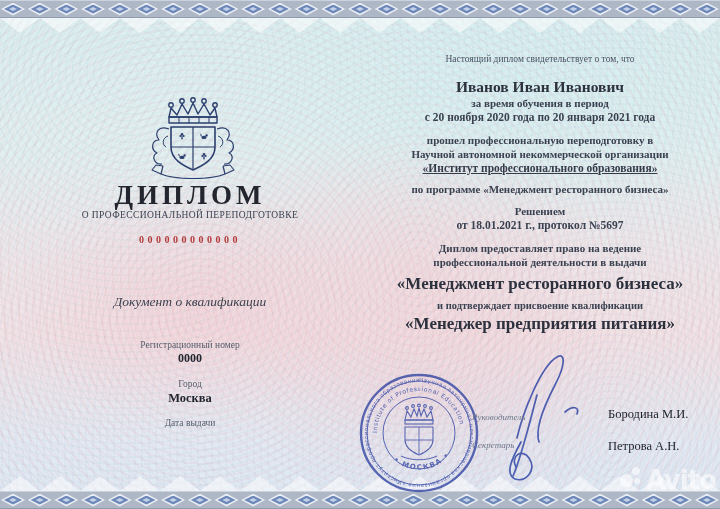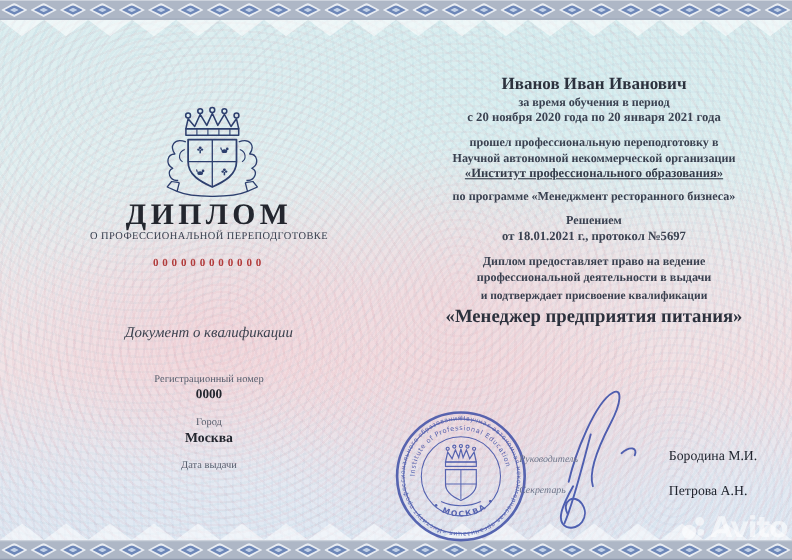--- a/index.html
+++ b/index.html
@@ -56,21 +56,21 @@
   .rcol .gap8{margin-top:8px;}
   .rcol .gap6{margin-top:6px;}
   .rcol .gap4{margin-top:4px;}
   .rcol .org{font-size:11.5px;font-weight:bold;text-decoration:underline;line-height:15px;color:#343b49;}
   .rcol .program{font-size:11px;font-weight:bold;line-height:14px;}
   .rcol .big{font-size:17px;font-weight:bold;line-height:22px;color:#2c313d;}
   .rcol .qual-intro{font-size:10.5px;font-weight:600;line-height:14px;}
   .abs{position:absolute;}
   .sig-label{font-style:italic;font-size:9px;color:#70788c;}
   .officials{position:absolute;left:608px;width:110px;text-align:left;font-size:12.5px;color:#20242e;}
-  .watermark{position:absolute;right:4px;bottom:14px;display:flex;align-items:center;
+  .watermark{position:absolute;right:4px;bottom:14px;display:flex;
              font-family:"DejaVu Sans","Liberation Sans",sans-serif;pointer-events:none;}
   .wm-text{font-size:26px;font-weight:bold;color:rgba(255,255,255,.58);letter-spacing:-1px;}
   .wm-circles{position:relative;width:24px;height:24px;margin-right:2px;}
   .wm-circles i{position:absolute;border-radius:50%;background:rgba(255,255,255,.58);}
   .wm-c1{width:13px;height:13px;left:0;top:9px;}
   .wm-c2{width:8px;height:8px;left:12px;top:2px;}
   .wm-c3{width:6px;height:6px;left:14px;top:13px;}
 </style>
 </head>
 <body>
@@ -451,31 +451,33 @@
   <div class="lcol abs subtitle">О ПРОФЕССИОНАЛЬНОЙ ПЕРЕПОДГОТОВКЕ</div>
   <div class="lcol abs serial">000000000000</div>
   <div class="lcol abs doctype">Документ о квалификации</div>
   <div class="lcol abs small-label reg-label">Регистрационный номер</div>
   <div class="lcol abs reg-num">0000</div>
   <div class="lcol abs small-label city-label">Город</div>
   <div class="lcol abs city">Москва</div>
   <div class="lcol abs small-label date-label">Дата выдачи</div>
 
   <div class="rcol">
+    <div class="intro">Настоящий диплом свидетельствует о том, что</div>
     <div class="name">Иванов Иван Иванович</div>
     <div class="b600">за время обучения в период</div>
     <div class="period">с 20 ноября 2020 года по 20 января 2021 года</div>
     <div class="b600 gap8">прошел профессиональную переподготовку в</div>
     <div class="b600">Научной автономной некоммерческой организации</div>
     <div class="org">«Институт профессионального образования»</div>
     <div class="program gap6">по программе «Менеджмент ресторанного бизнеса»</div>
     <div class="b600 gap8">Решением</div>
     <div class="period">от 18.01.2021 г., протокол №5697</div>
     <div class="b600 gap8">Диплом предоставляет право на ведение</div>
     <div class="b600">профессиональной деятельности в выдачи</div>
+    <div class="big gap4">«Менеджмент ресторанного бизнеса»</div>
     <div class="qual-intro gap4">и подтверждает присвоение квалификации</div>
     <div class="big">«Менеджер предприятия питания»</div>
   </div>
 
   <svg class="abs" style="left:356px;top:370px;width:126px;height:126px;opacity:.84;" viewBox="0 0 126 126">
     <defs>
       <path id="arcOuter" d="M63,12 A51,51 0 1 1 62.99,12"></path>
       <path id="arcInnerTop" d="M21,63 A42,42 0 1 1 105,63"></path>
       <path id="arcInnerBottom" d="M25,72 A40,40 0 0 0 101,72"></path>
     </defs>

